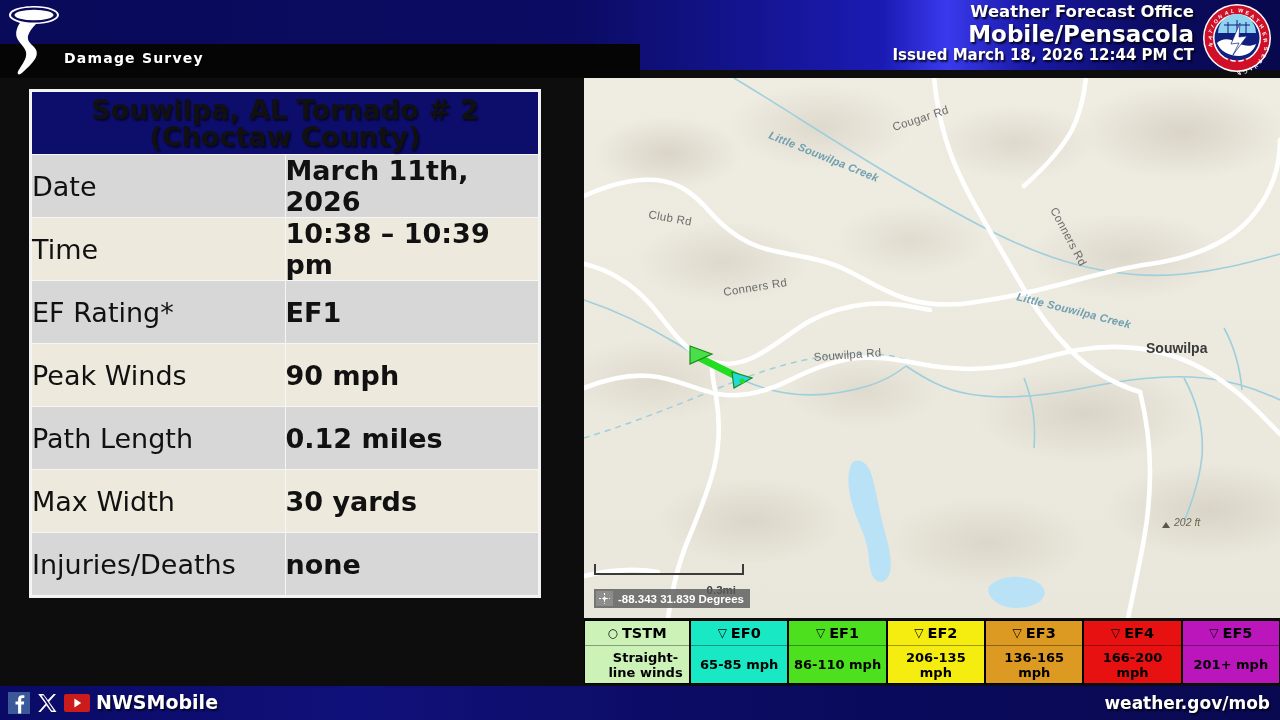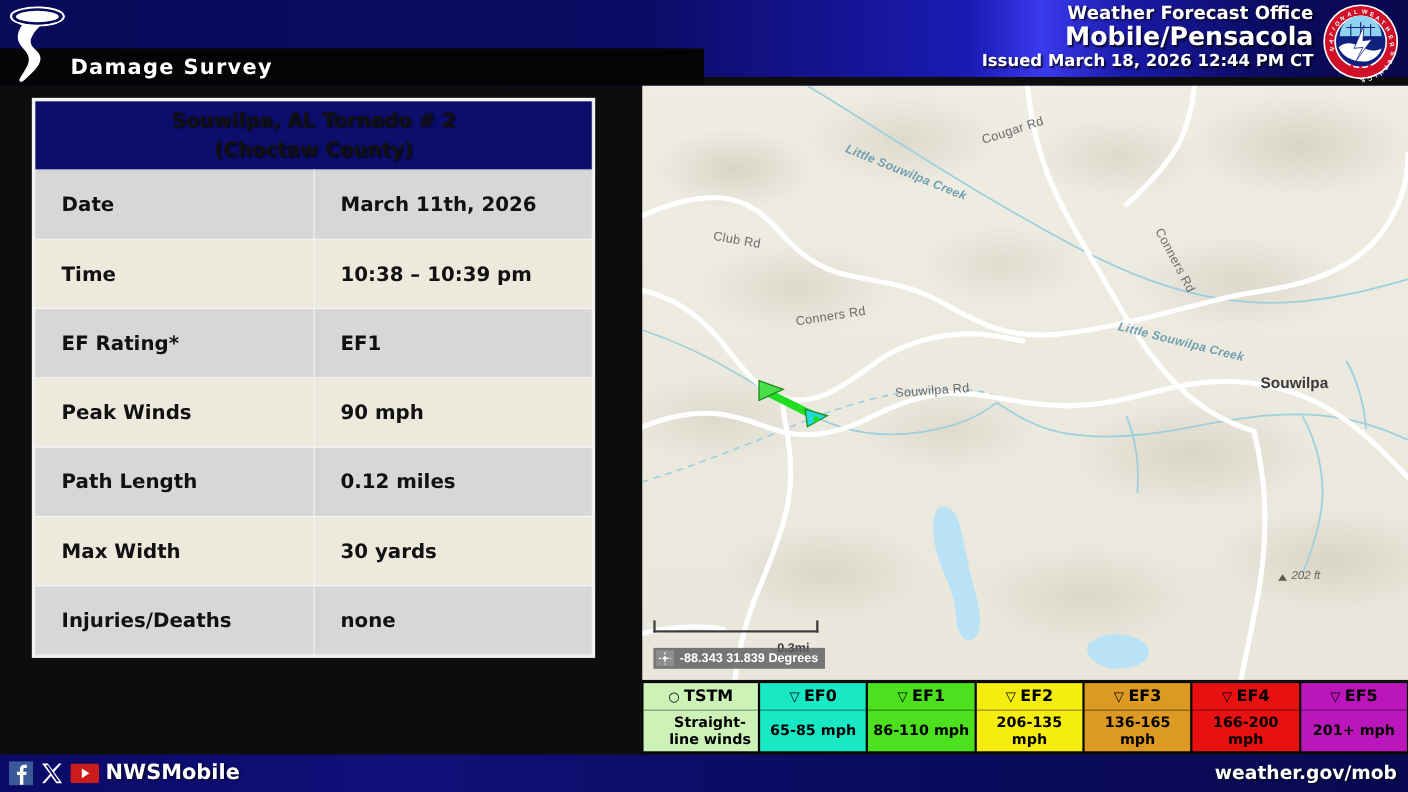--- a/index.html
+++ b/index.html
@@ -11,39 +11,39 @@
   #header{position:absolute;left:0;top:0;width:1280px;height:78px;
     background:linear-gradient(90deg,#0a0a5a 0%,#0b0b63 45%,#1b1bb4 69%,#3a3aee 74%,#1a1aa8 80%,#0b0b60 90%,#08084e 100%);
     overflow:hidden;}
   #hdr-blackband{position:absolute;left:0;top:44px;width:640px;height:34px;background:#050505;}
   #hdr-blackband2{position:absolute;left:640px;top:70px;width:640px;height:8px;background:#0d0d0d;}
 
   #tornado-icon{position:absolute;left:2px;top:2px;width:60px;height:76px;}
   #prelim-title{position:absolute;left:64px;top:2px;font-size:35px;font-weight:bold;
     color:#cfe2ec;letter-spacing:.5px;text-shadow:2px 2px 2px rgba(0,0,0,.75);
     font-family:"DejaVu Sans",sans-serif;}
-  #damage-survey{position:absolute;left:64px;top:50px;font-size:19px;font-weight:bold;
+  #damage-survey{position:absolute;left:64px;top:50px;font-size:14px;font-weight:bold;
     color:#ffffff;letter-spacing:1.2px;text-shadow:1px 1px 2px rgba(0,0,0,.8);
     font-family:"DejaVu Sans",sans-serif;}
 
   #hdr-right{position:absolute;right:86px;top:2px;text-align:right;color:#fff;
     font-family:"DejaVu Sans",sans-serif;text-shadow:1.5px 1.5px 2px rgba(0,0,0,.85);}
   #wfo-line{font-size:16.5px;font-weight:bold;line-height:20px;}
   #office-line{font-size:23px;font-weight:bold;line-height:26px;margin-top:-1px;}
   #issued-line{font-size:15px;font-weight:bold;line-height:19px;margin-top:-1px;}
   #nws-logo{position:absolute;right:6px;top:3px;width:74px;height:72px;}
 
   
   #table-wrap{position:absolute;left:29px;top:89px;width:512px;
     border:2px solid #f2f2f2;box-sizing:border-box;background:#d9d9d9;}
   #tbl{border-collapse:collapse;width:100%;table-layout:fixed;}
-  #tbl td{padding:0 24px;font-family:"DejaVu Sans",sans-serif;
-    font-size:18px;color:#111;height:62px;vertical-align:middle;
+  #tbl td{padding:0 0;font-family:"DejaVu Sans",sans-serif;
+    font-size:27px;color:#111;height:62px;vertical-align:middle;
     border:1px solid #f6f6f6;}
-  #tbl td.lbl{width:216px;font-weight:bold;}
+  #tbl td.lbl{width:216px;font-weight:normal;}
   #tbl td.val{font-weight:bold;}
   tr.hdrrow td{background:#0d0d6b;color:#ffffff;text-align:center;font-size:21px;
     font-weight:bold;line-height:27px;height:70px;padding:4px 8px;
     text-shadow:1.5px 1.5px 1.5px rgba(0,0,0,.55);border:1px solid #0d0d6b;}
   tr.rgray td{background:#d7d7d7;}
   tr.rcream td{background:#edeadd;}
 
   
   #map{position:absolute;left:584px;top:78px;width:696px;height:540px;
     background:#ece9df;overflow:hidden;}

